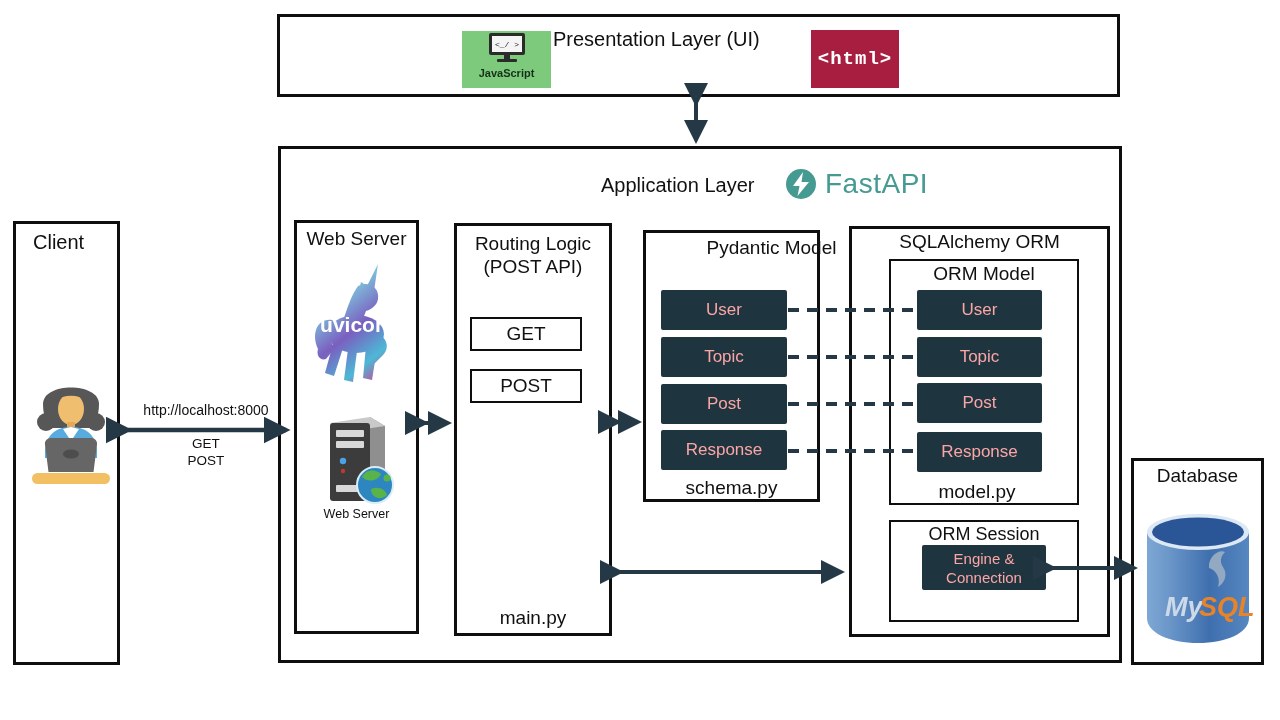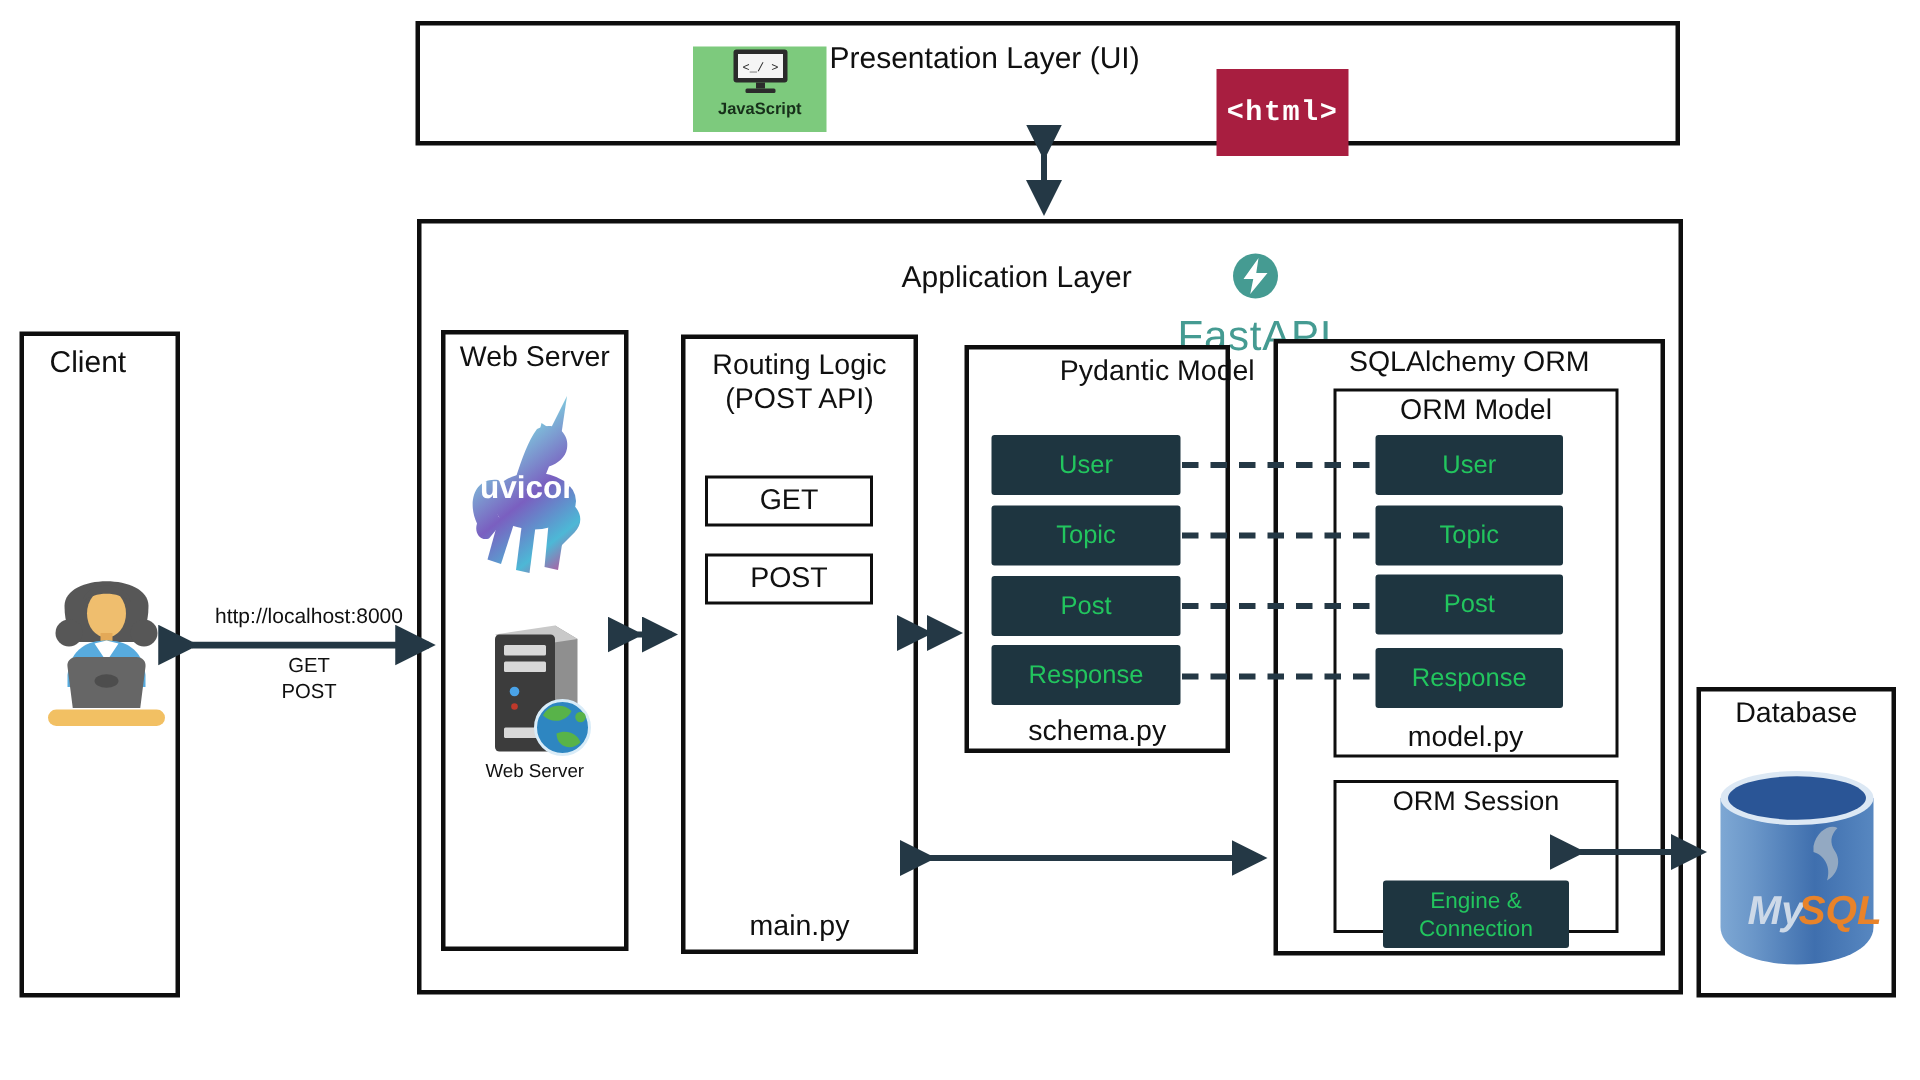--- a/index.html
+++ b/index.html
@@ -2,31 +2,31 @@
 <html><head>
 <meta charset="utf-8">
 <style>
   html,body{margin:0;padding:0;background:#fff;}
   #stage{position:relative;width:1280px;height:720px;background:#ffffff;overflow:hidden;
          font-family:"Liberation Sans",sans-serif;color:#111;}
   .box{position:absolute;border:3px solid #0e0e0e;background:#fff;box-sizing:border-box;}
   .thinbox{position:absolute;border:2.5px solid #0e0e0e;background:#fff;box-sizing:border-box;}
   .lbl{position:absolute;color:#101010;white-space:nowrap;}
   .center{display:flex;align-items:center;justify-content:center;text-align:center;}
-  .chip{position:absolute;background:#1e3540;color:#22c55e;border-radius:2px;
+  .chip{position:absolute;background:#1e3540;color:#fca5a5;border-radius:2px;
         display:flex;align-items:center;justify-content:center;font-size:17px;box-sizing:border-box;}
   .chip-sm{font-size:15px;line-height:19px;flex-direction:column;}
   .filelbl{position:absolute;font-size:19px;color:#101010;text-align:center;}
   #overlay{position:absolute;left:0;top:0;width:1280px;height:720px;pointer-events:none;z-index:20;}
   .jsbadge{position:absolute;background:#7dca7d;display:flex;flex-direction:column;
            align-items:center;justify-content:flex-start;box-sizing:border-box;}
   .htmlbadge{position:absolute;background:#a81e40;color:#fff;display:flex;align-items:center;
              justify-content:center;font-weight:bold;font-size:19px;letter-spacing:1px;
-             font-family:"Liberation Mono",monospace;margin-top:16px;}
-  .fastapi{display:flex;align-items:center;gap:8px;position:absolute;flex-direction:column;}
+             font-family:"Liberation Mono",monospace;}
+  .fastapi{display:flex;align-items:center;gap:8px;position:absolute;}
   .fastapi-text{color:#459b92;font-size:28px;letter-spacing:0.5px;}
   .apphdr{position:absolute;font-size:20px;color:#111;}
   svg{display:block;}
 </style>
 </head>
 <body>
 
 <div id="stage">
 
   <div class="box" style="left:277px;top:14px;width:843px;height:83px;"></div>
@@ -136,21 +136,21 @@
   <div class="thinbox" style="left:889px;top:259px;width:190px;height:246px;"></div>
   <div class="lbl center" style="left:889px;top:263px;width:190px;font-size:19px;">ORM Model</div>
   <div class="chip" style="left:917px;top:290px;width:125px;height:40px;">User</div>
   <div class="chip" style="left:917px;top:337px;width:125px;height:40px;">Topic</div>
   <div class="chip" style="left:917px;top:383px;width:125px;height:40px;">Post</div>
   <div class="chip" style="left:917px;top:432px;width:125px;height:40px;">Response</div>
   <div class="filelbl" style="left:889px;top:481px;width:176px;">model.py</div>
 
   <div class="thinbox" style="left:889px;top:520px;width:190px;height:102px;"></div>
   <div class="lbl center" style="left:889px;top:524px;width:190px;font-size:18px;">ORM Session</div>
-  <div class="chip chip-sm" style="left:922px;top:545px;width:124px;height:45px;margin-top:42px;">
+  <div class="chip chip-sm" style="left:922px;top:545px;width:124px;height:45px;">
     <span>Engine &amp;</span>
     <span>Connection</span>
   </div>
 
   <div class="box" style="left:1131px;top:458px;width:133px;height:207px;"></div>
   <div class="lbl center" style="left:1131px;top:465px;width:133px;font-size:19px;">Database</div>
   <svg style="position:absolute;left:1139px;top:502px;" width="118" height="148" viewBox="0 0 118 148">
     <defs>
       <linearGradient id="cylGrad" x1="0" y1="0" x2="118" y2="0" gradientUnits="userSpaceOnUse">
         <stop offset="0" stop-color="#85aed8"></stop>

